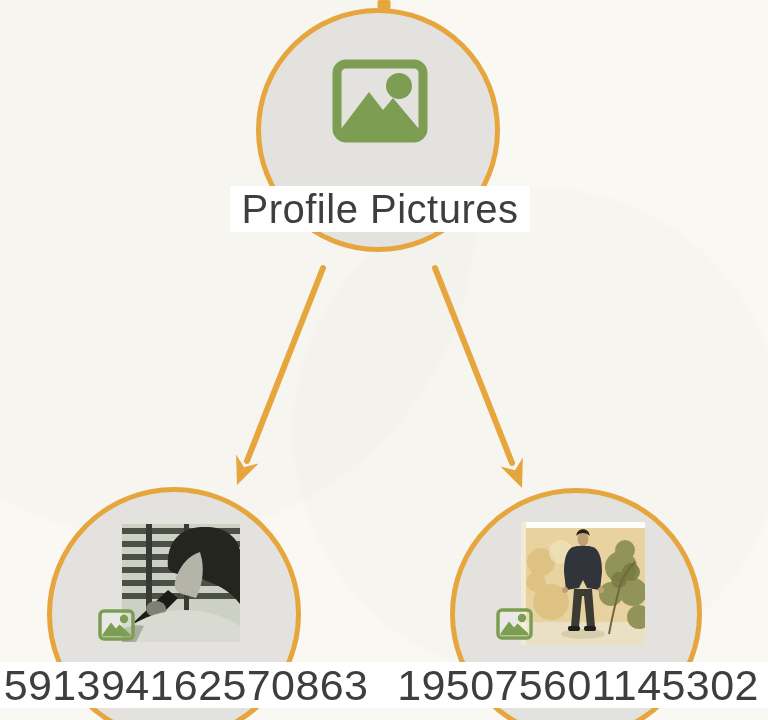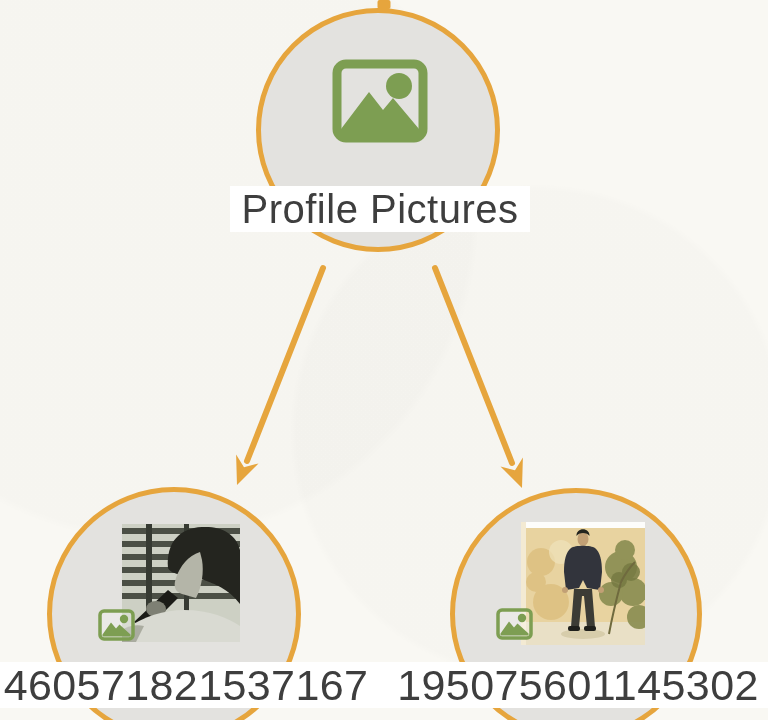--- a/index.html
+++ b/index.html
@@ -136,21 +136,21 @@
     <ellipse cx="34" cy="85" rx="10" ry="8" fill="#7e8074"></ellipse>
     <path d="M0,118 L2,106 C22,92 42,86 62,86 C88,86 106,94 118,102 L118,118 Z" fill="#d9dad2"></path>
     <path d="M0,118 L0,106 C6,102 14,100 22,102 L14,118 Z" fill="#aaaca0"></path>
   </svg>
   <svg class="badge-icon" id="badge-left" viewBox="0 0 37 32">
     <rect x="2" y="2" width="33" height="28" rx="4" fill="rgba(255,255,255,0.25)" stroke="#7d9e52" stroke-width="3.5"></rect>
     <circle cx="26" cy="10" r="4.2" fill="#7d9e52"></circle>
     <path d="M4.5,25.5 L13,13.5 L18,19.5 L21.5,15.5 L32.5,25.5 L32.5,27.5 L4.5,27.5 Z" fill="#7d9e52"></path>
   </svg>
   <div class="band" id="band-left">
-    <span>460571821537167</span>
+    <span>591394162570863</span>
   </div>
 
   <div class="node-circle" id="circle-right"></div>
   <svg class="photo" id="photo-right" viewBox="0 0 124 123">
     <rect width="124" height="123" fill="#e8d3a0"></rect>
     <g opacity="0.6" fill="#d9b873">
       <circle cx="20" cy="40" r="14"></circle>
       <circle cx="30" cy="80" r="18"></circle>
       <circle cx="15" cy="60" r="10"></circle>
     </g>

